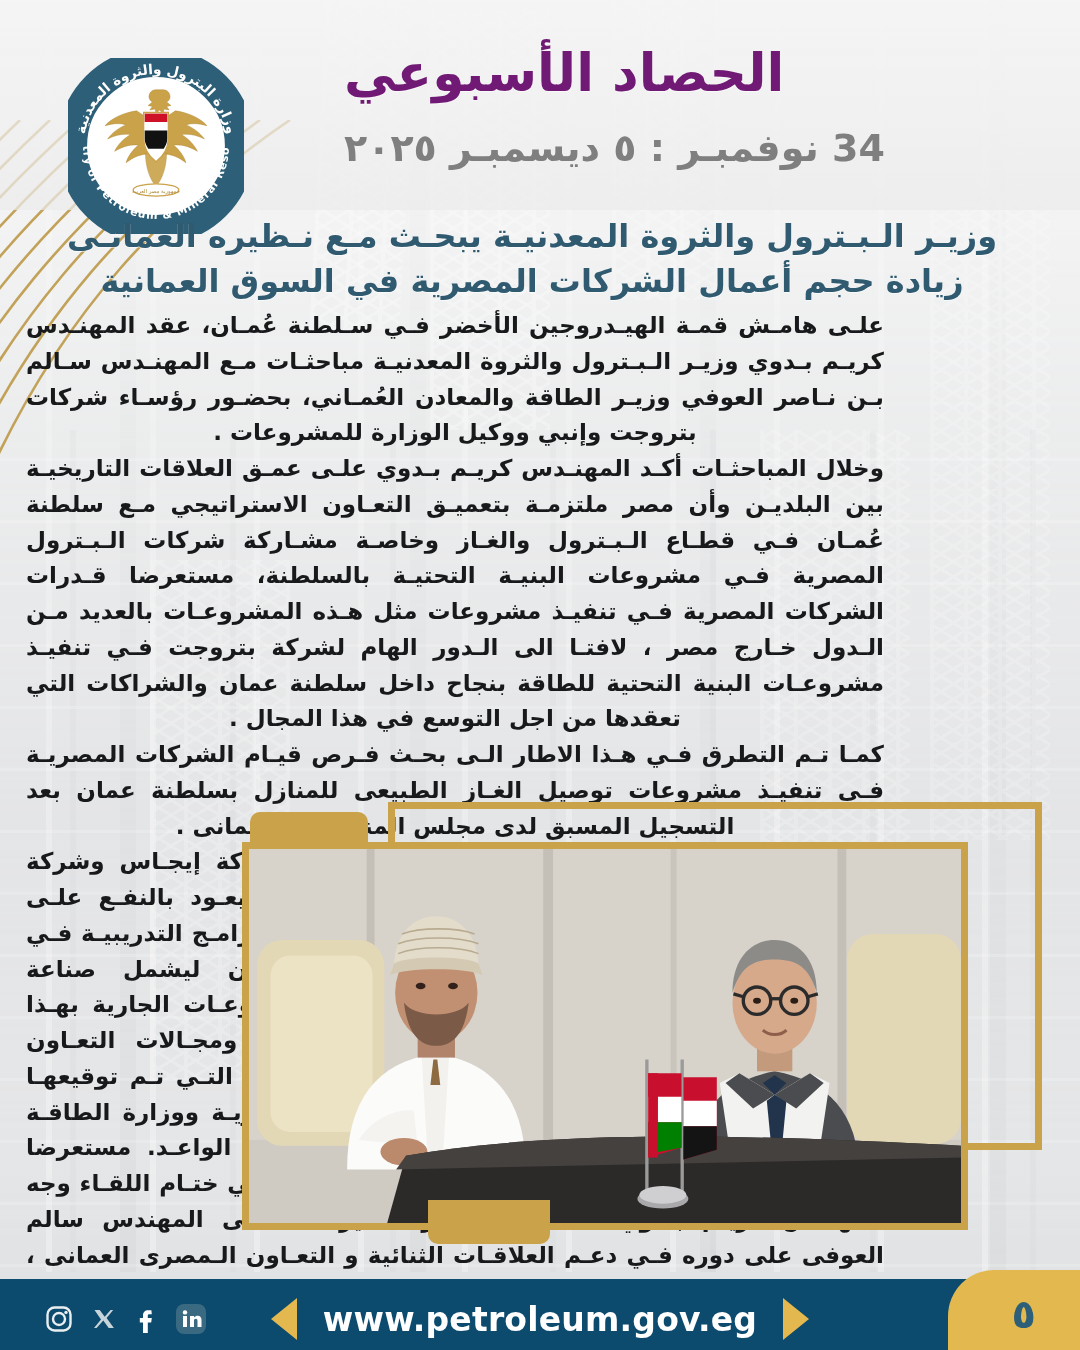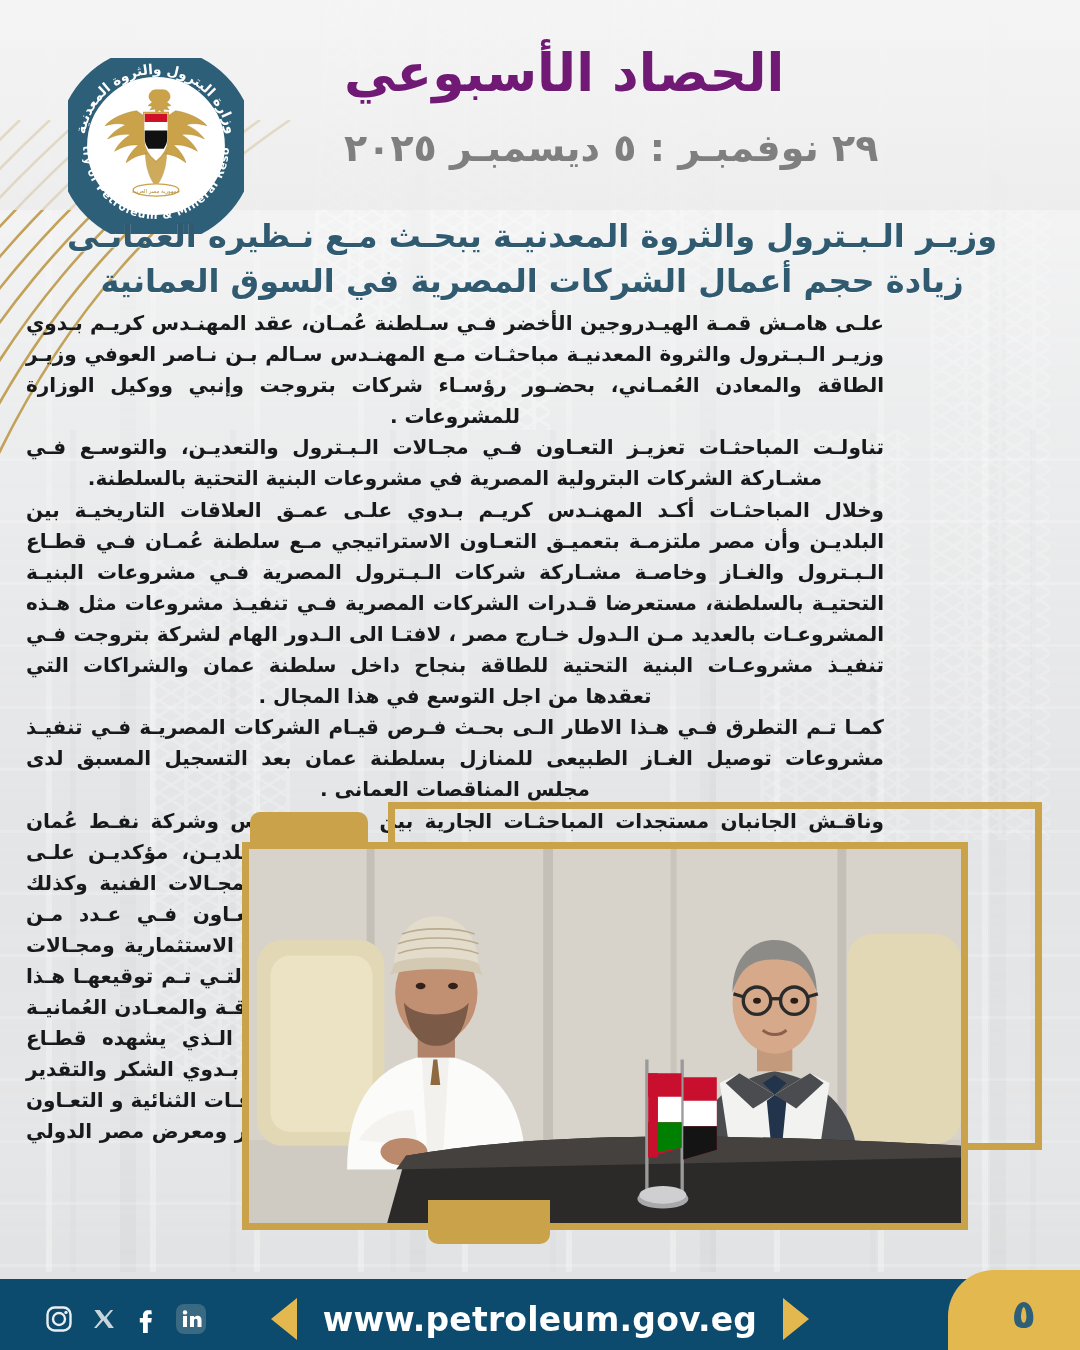--- a/index.html
+++ b/index.html
@@ -138,21 +138,21 @@
   }
 
   
   .body-text {
     position: absolute;
     right: 196px; top: 308px;
     width: 858px;
     direction: rtl;
     text-align: justify;
     color: #17191b;
-    font-size: 20px;
+    font-size: 23px;
     font-weight: 700;
     line-height: 1.555;
     letter-spacing: -0.1px;
   }
   .body-text p { margin: 0; text-align: justify; text-align-last: center; }
   .body-text p.lead { text-align: justify; }
 
   
   .photo-wrap {
     position: absolute;
@@ -311,28 +311,27 @@
           <path d="M87.2,82.4 h25.6 v9.6 c0,4 -2,8 -4,11 h-17.6 c-2,-3 -4,-7 -4,-11 z" fill="#111111"></path>
         </g>
 
         <ellipse cx="100" cy="150" rx="26" ry="7" fill="#ffffff" stroke="#c9a24a" stroke-width="1.4"></ellipse>
         <text x="100" y="153" font-size="6.2" text-anchor="middle" fill="#b08a35" font-family="'DejaVu Sans','Liberation Sans',sans-serif">جمهورية مصر العربية</text>
       </svg>
     </div>
 
     <div class="brand-title">الحصاد الأسبوعي</div>
 
-    <div class="brand-date">٢٩ نوفمبـر : ٥ ديسمبـر ٢٠٢٥</div>
+    <div class="brand-date">34 نوفمبـر : ٥ ديسمبـر ٢٠٢٥</div>
   </div>
 
   <div class="headline">وزيـر الـبـترول والثروة المعدنيـة يبحـث مـع نـظيره العمانـى زيادة حجم أعمال الشركات المصرية في السوق العمانية</div>
 
   <div class="body-text">
     <p class="lead">علـى هامـش قمـة الهيـدروجين الأخضر فـي سـلطنة عُمـان، عقد المهنـدس كريـم بـدوي وزيـر الـبـترول والثروة المعدنيـة مباحثـات مـع المهنـدس سـالم بـن نـاصر العوفي وزيـر الطاقة والمعادن العُمـاني، بحضـور رؤسـاء شركات بتروجت وإنبي ووكيل الوزارة للمشروعات .</p>
-    <p>تناولـت المباحثـات تعزيـز التعـاون فـي مجـالات الـبـترول والتعديـن، والتوسـع فـي مشـاركة الشركات البترولية المصرية في مشروعات البنية التحتية بالسلطنة.</p>
     <p>وخلال المباحثـات أكـد المهنـدس كريـم بـدوي علـى عمـق العلاقات التاريخيـة بين البلديـن وأن مصر ملتزمـة بتعميـق التعـاون الاستراتيجي مـع سلطنة عُمـان فـي قطـاع الـبـترول والغـاز وخاصـة مشـاركة شركات الـبـترول المصرية فـي مشروعات البنيـة التحتيـة بالسلطنة، مستعرضا قـدرات الشركات المصرية فـي تنفيـذ مشروعات مثل هـذه المشروعـات بالعديد مـن الـدول خـارج مصر ، لافتـا الى الـدور الهام لشركة بتروجت فـي تنفيـذ مشروعـات البنية التحتية للطاقة بنجاح داخل سلطنة عمان والشراكات التي تعقدها من اجل التوسع في هذا المجال .</p>
     <p>كمـا تـم التطرق فـي هـذا الاطار الـى بحـث فـرص قيـام الشركات المصريـة فـي تنفيـذ مشروعات توصيل الغـاز الطبيعى للمنازل بسلطنة عمان بعد التسجيل المسبق لدى مجلس المناقصات العمانى .</p>
     <p>وناقـش الجانبان مستجدات المباحثـات الجارية بين شركة إيجـاس وشركة نفـط عُمان للتعاون فـي مجال الغـاز الطبيعـى بمـا يعـود بالنفـع علـى البلديـن، مؤكديـن علـى أهميـة تبـادل الـخبرات وعقـد البرامـج التدريبيـة فـي مختلف المجـالات الفنية وكذلك بحث مـد التعـاون ليشمل صناعة البتروكيماويات و فرص التعـاون فـي عـدد مـن المشروعـات الجارية بهـذا القطـاع. كمـا أشار الوزير إلى الفرص الاستثمارية ومجـالات التعـاون الممكنـة فـي مجـال التعديـن فـي ضـوء مذكرة التفاهـم التـي تـم توقيعهـا هـذا العـام بين وزارة الـبـترول والثروة المعدنيـة المصريـة ووزارة الطاقـة والمعـادن العُمانيـة لتعزيـز التعـاون فـي هـذا المجـال الواعـد. مستعرضا التطور الـذي يشهده قطـاع التعديـن فـي مصر حاليـا. وفي ختـام اللقـاء وجه المهندس كريـم بـدوي الشكر والتقدير لنظيره العمانى المهندس سالم العوفى على دوره فـي دعـم العلاقـات الثنائية و التعـاون الـمصرى العمانى ، موجهـا الدعوة الى سيادته للمشاركة في مؤتمر ومعرض مصر الدولي للطاقة إيجبس 2026.</p>
   </div>
 
   <div class="photo-wrap">
     <div class="frame-outline"></div>
     <div class="frame-tab"></div>
     <div class="photo">
       <svg viewBox="0 0 726 388" preserveAspectRatio="xMidYMid slice" aria-hidden="true">

